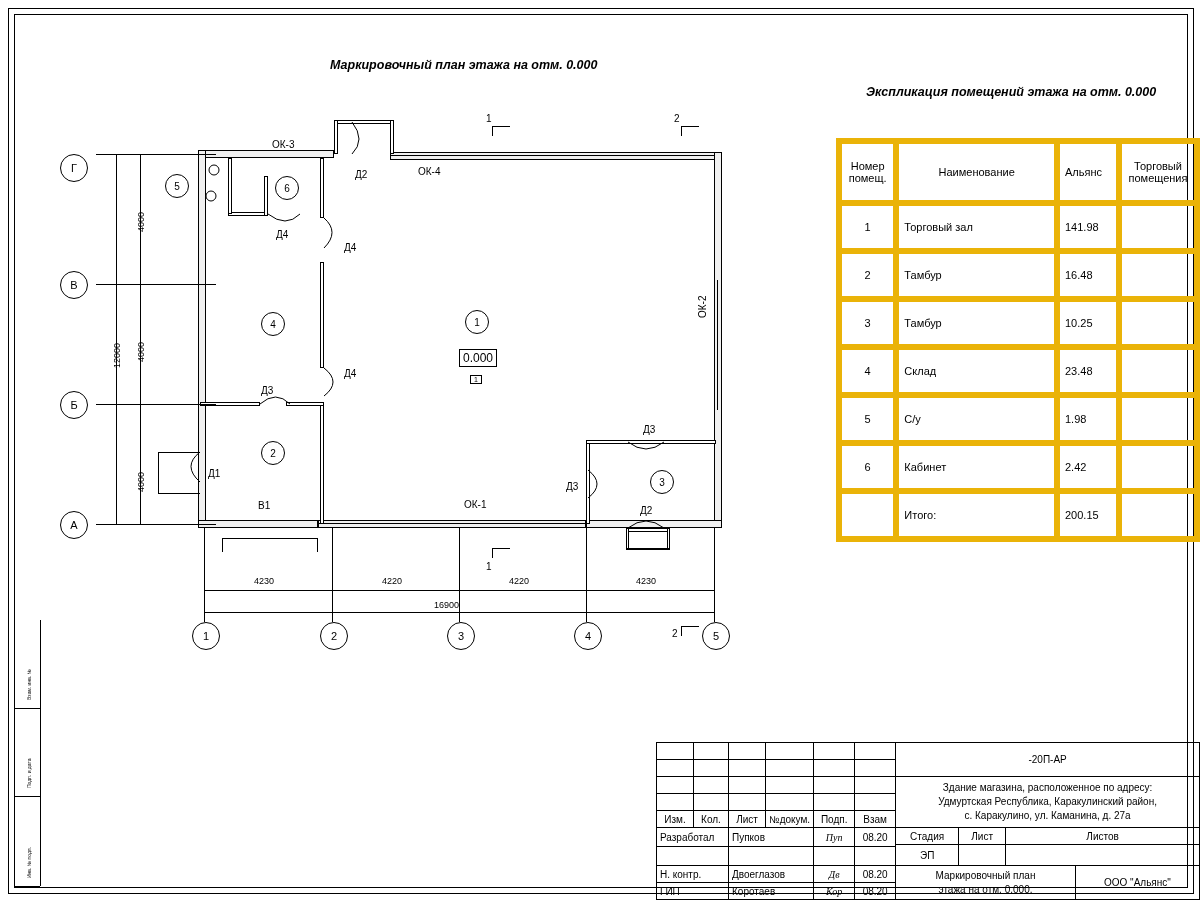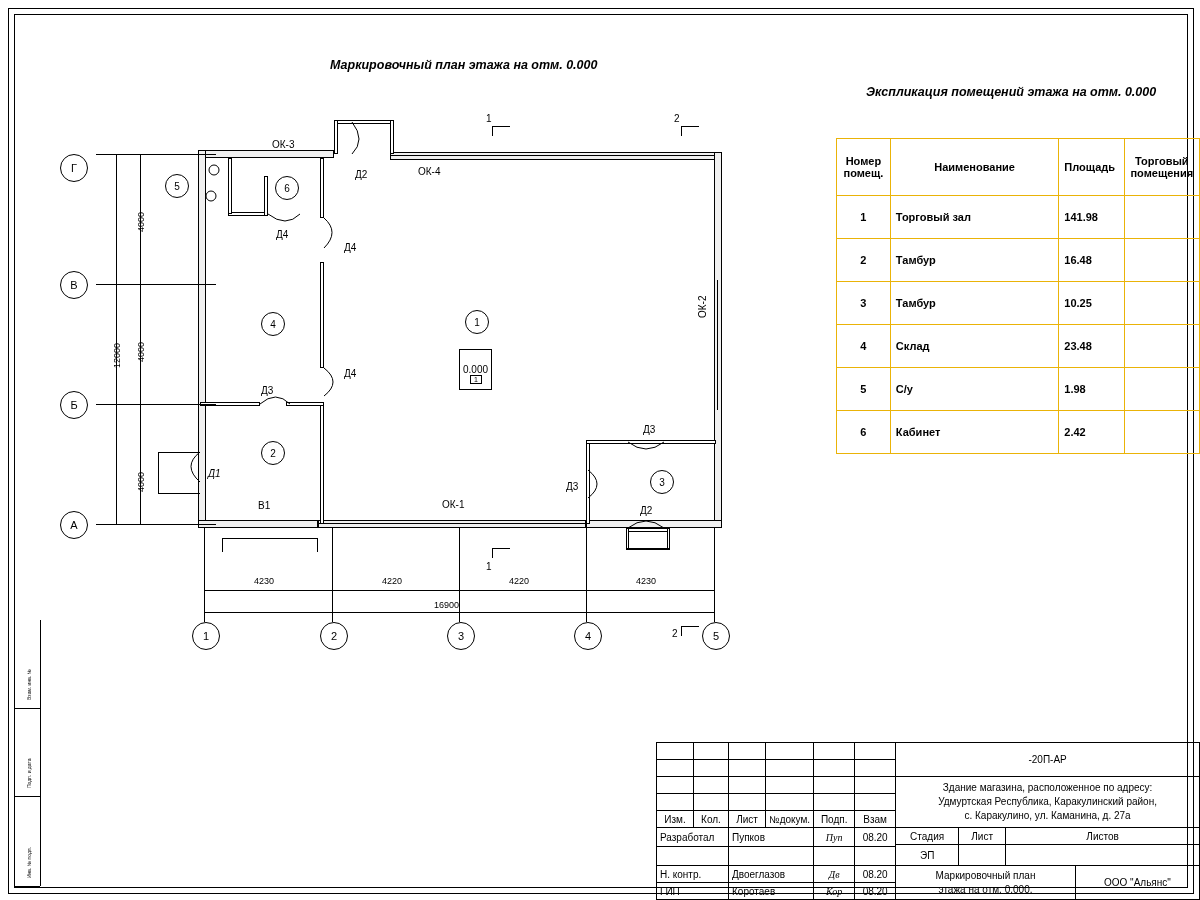--- a/index.html
+++ b/index.html
@@ -23,27 +23,27 @@
   .thin{position:absolute;background:#000;}
   .lbl{position:absolute;font-size:10px;white-space:nowrap;}
   .circ{position:absolute;width:22px;height:22px;border:1px solid #000;border-radius:50%;
         font-size:10px;display:flex;align-items:center;justify-content:center;background:#fff;}
   .axcirc{position:absolute;width:26px;height:26px;border:1px solid #000;border-radius:50%;
         font-size:11px;display:flex;align-items:center;justify-content:center;background:#fff;}
   .dimline{position:absolute;background:#000;height:1px;}
   .dimv{position:absolute;background:#000;width:1px;}
   .dimtxt{position:absolute;font-size:9px;}
   .vdim{position:absolute;font-size:9px;transform-origin:0 0;transform:rotate(-90deg);}
-  .levbox{position:absolute;border:1px solid #000;font-size:10px;padding:14px 3px;background:#fff;}
+  .levbox{position:absolute;border:1px solid #000;font-size:12px;padding:1px 3px;background:#fff;}
   .secmark{position:absolute;font-size:10px;}
 
   
   table{border-collapse:collapse;}
   .expl{position:absolute;left:836px;top:138px;font-size:11px;}
-  .expl td,.expl th{border:1px solid #eab308;padding:11px 5px;font-weight:bold;font-size:11px;}
+  .expl td,.expl th{border:6px solid #eab308;padding:11px 5px;font-weight:normal;font-size:11px;}
   .expl .num{width:46px;text-align:center;}
   .expl .name{width:236px;}
   .expl .area{width:58px;text-align:left;}
   .expl .kat{width:66px;}
   .expl th{text-align:center;height:34px;vertical-align:middle;}
   .expl td{height:20px;}
 
   
   .stamp{position:absolute;left:656px;top:710px;font-size:10px;margin-top:32px;}
   .stamp table{border-collapse:collapse;}
@@ -135,28 +135,28 @@
     <div class="circ" style="left:261px;top:312px;">4</div>
     <div class="circ" style="left:165px;top:174px;">5</div>
     <div class="circ" style="left:275px;top:176px;">6</div>
 
     <div class="levbox" style="left:459px;top:349px;">0.000</div>
     <div class="levbox" style="left:470px;top:375px;font-size:7px;padding:0 3px;">1</div>
 
     <div class="lbl" style="left:272px;top:139px;">ОК-3</div>
     <div class="lbl" style="left:418px;top:166px;">ОК-4</div>
     <div class="lbl" style="left:697px;top:318px;transform-origin:0 0;transform:rotate(-90deg);">ОК-2</div>
-    <div class="lbl" style="left:442px;top:499px;">ОК-1</div>
+    <div class="lbl" style="left:464px;top:499px;">ОК-1</div>
 
     <div class="lbl" style="left:355px;top:169px;">Д2</div>
     <div class="lbl" style="left:276px;top:229px;">Д4</div>
     <div class="lbl" style="left:344px;top:242px;">Д4</div>
     <div class="lbl" style="left:261px;top:385px;">Д3</div>
     <div class="lbl" style="left:344px;top:368px;">Д4</div>
-    <div class="lbl" style="left:208px;top:468px;font-style:italic;">Д1</div>
+    <div class="lbl" style="left:208px;top:468px;">Д1</div>
     <div class="lbl" style="left:643px;top:424px;">Д3</div>
     <div class="lbl" style="left:566px;top:481px;">Д3</div>
     <div class="lbl" style="left:640px;top:505px;">Д2</div>
     <div class="lbl" style="left:258px;top:500px;">В1</div>
 
     <div class="dimline" style="left:96px;top:154px;width:120px;"></div>
     <div class="dimline" style="left:96px;top:284px;width:120px;"></div>
     <div class="dimline" style="left:96px;top:404px;width:120px;"></div>
     <div class="dimline" style="left:96px;top:524px;width:120px;"></div>
 
@@ -215,21 +215,21 @@
     <div class="dimline" style="left:681px;top:626px;width:18px;"></div>
   </div>
 
   <table class="expl">
     <tbody>
         <tr>
       <th class="num">
         <span>Номер помещ.</span>
       </th>
       <th class="name">Наименование</th>
-      <th class="area">Площадь</th>
+      <th class="area">Альянс</th>
       <th class="kat">Торговый помещения</th>
     </tr>
     <tr>
       <td class="num">1</td>
       <td class="name">Торговый зал</td>
       <td class="area">141.98</td>
       <td class="kat"></td>
     </tr>
     <tr>
       <td class="num">2</td>
@@ -252,20 +252,26 @@
     <tr>
       <td class="num">5</td>
       <td class="name">С/у</td>
       <td class="area">1.98</td>
       <td class="kat"></td>
     </tr>
     <tr>
       <td class="num">6</td>
       <td class="name">Кабинет</td>
       <td class="area">2.42</td>
+      <td class="kat"></td>
+    </tr>
+    <tr>
+      <td class="num"></td>
+      <td class="name">Итого:</td>
+      <td class="area">200.15</td>
       <td class="kat"></td>
     </tr>
   </tbody>
     </table>
 
   <div class="stamp">
     <table>
       <tbody>
           <tr>
         <td style="width:30px;"></td>

